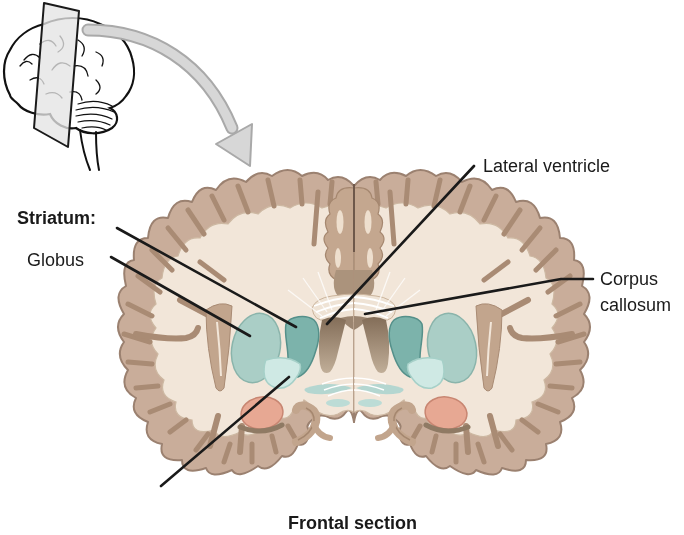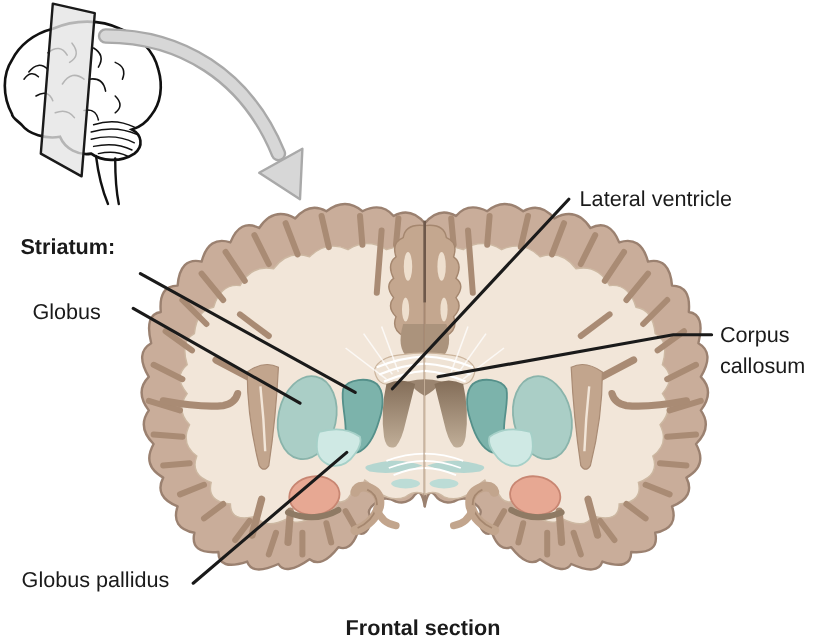--- a/index.html
+++ b/index.html
@@ -175,20 +175,19 @@
 
   <g stroke="#1a1a1a" stroke-width="2.6" stroke-linecap="round" fill="none">
     <line x1="117" y1="228" x2="296" y2="327"></line>
     <line x1="111" y1="257" x2="250" y2="336"></line>
     <line x1="474" y1="166" x2="327" y2="324"></line>
     <polyline points="593,279 561,279 365,314"></polyline>
     <line x1="161" y1="486" x2="289" y2="377"></line>
   </g>
 </svg>
 
-<div class="lbl bold" style="left:17px;top:193px;">Striatum:</div>
+<div class="lbl bold" style="left:17px;top:205px;">Striatum:</div>
 <div class="lbl" style="left:27px;top:247px;">Globus</div>
 <div class="lbl wrap" style="left:600px;top:266px;width:84px;">Corpus callosum</div>
 <div class="lbl" style="left:483px;top:153px;">Lateral ventricle</div>
-<div class="lbl" style="left:18px;top:470px;">Globus pallidus</div>
 <div class="lbl bold" style="left:288px;top:510px;">Frontal section</div>
 
 </div>
 
 </body></html>

